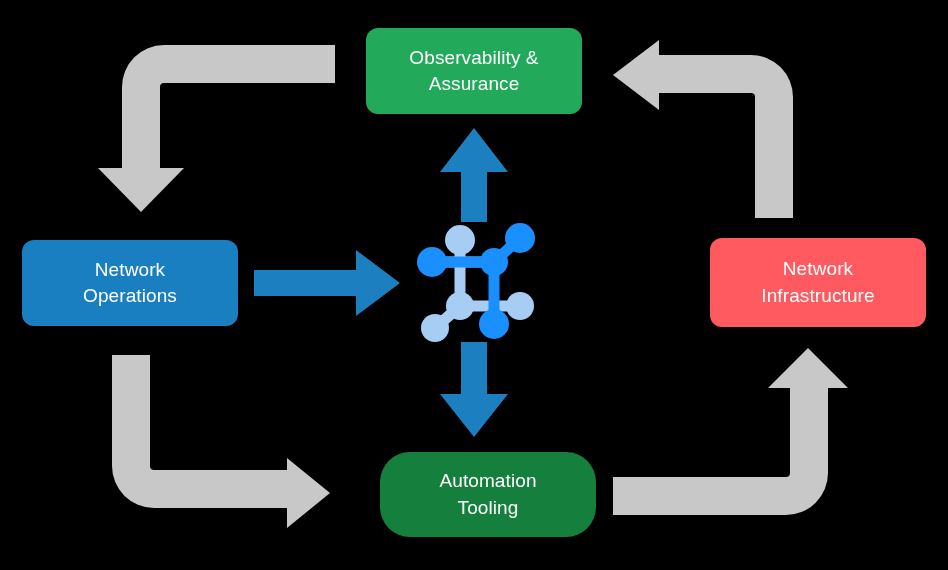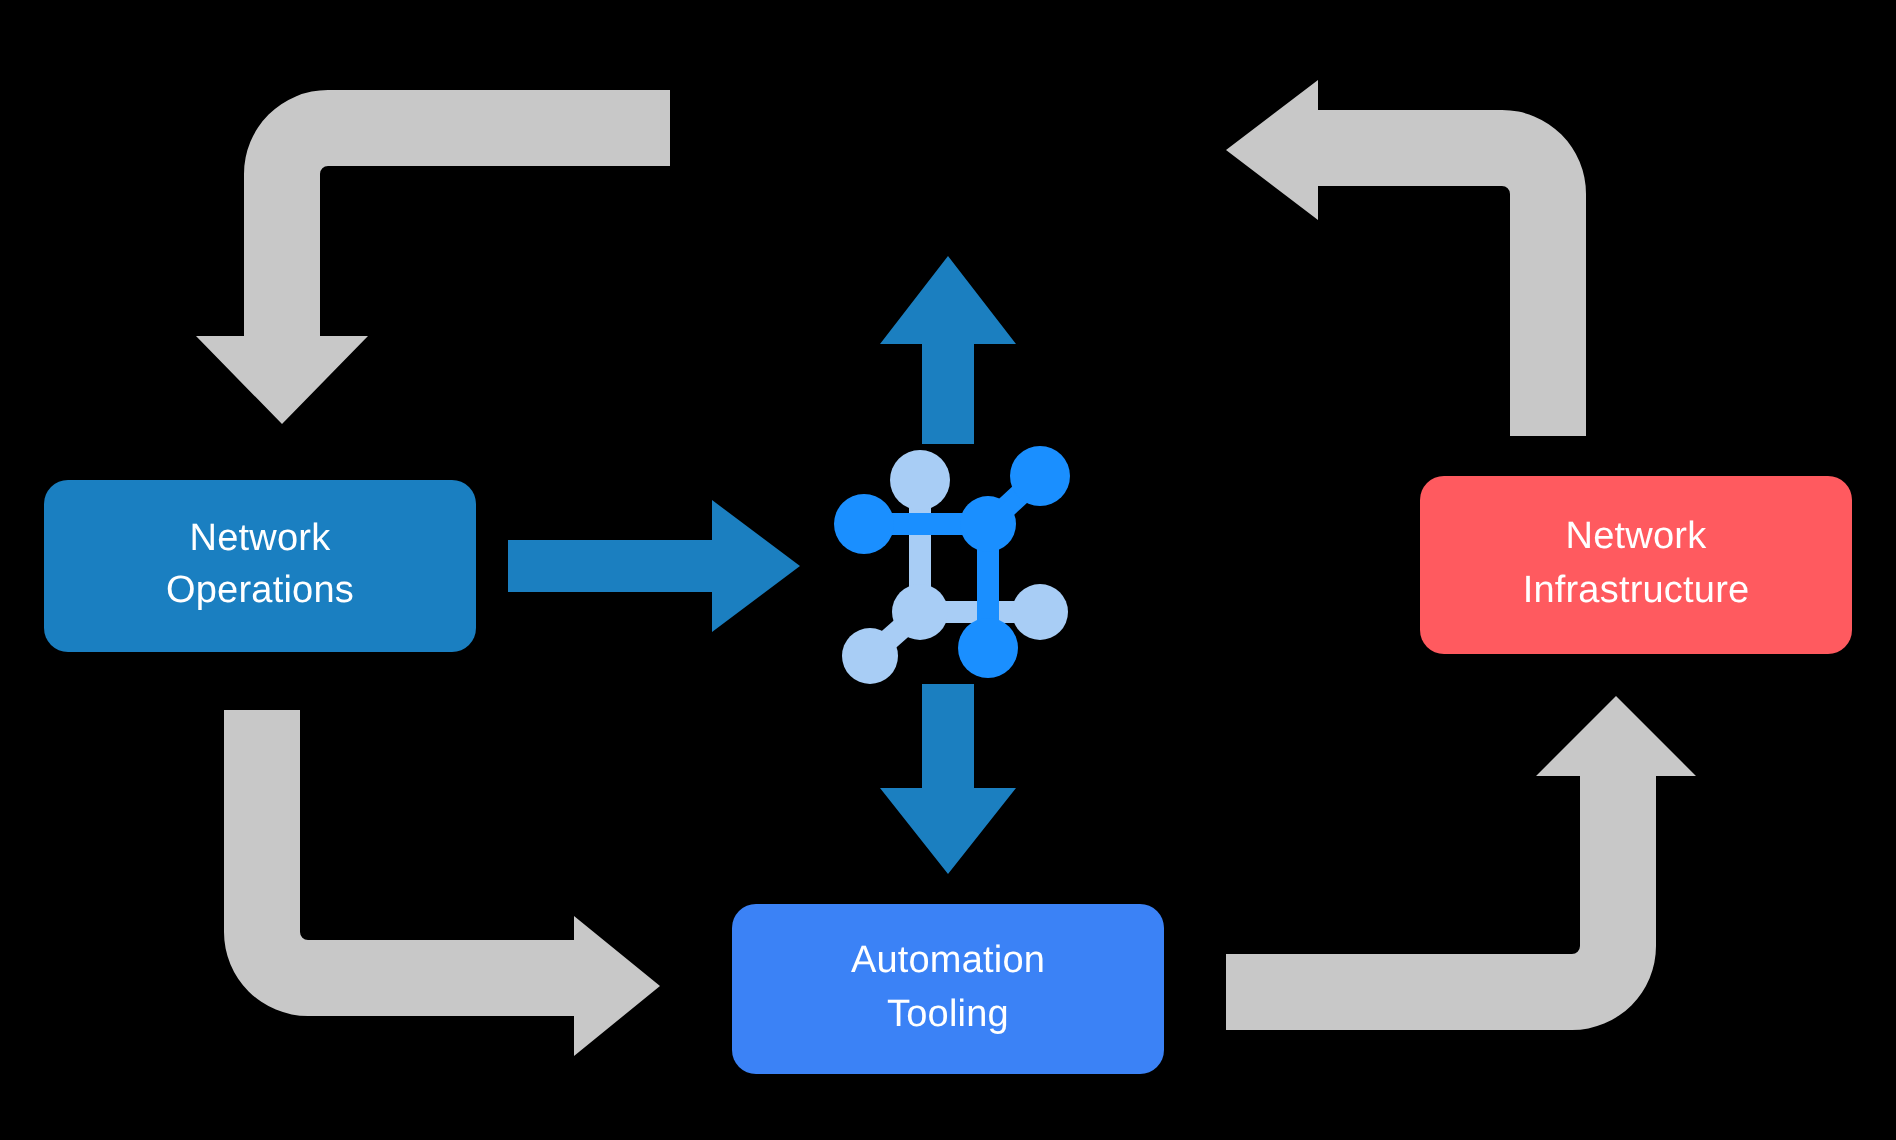--- a/index.html
+++ b/index.html
@@ -49,25 +49,26 @@
     background: #1a7fc1;
   }
   #box-network-infrastructure {
     left: 710px;
     top: 238px;
     width: 216px;
     height: 89px;
     background: #ff5a5f;
   }
   #box-automation-tooling {
-    left: 366px;
+    left: 380px;
     top: 452px;
     width: 216px;
     height: 85px;
-    background: #3b82f6;
+    background: #15803d;
+    border-radius: 30px;
   }
   .svg-layer {
     position: absolute;
     left: 0;
     top: 0;
     width: 948px;
     height: 570px;
     pointer-events: none;
   }
   .center-icon {
@@ -131,20 +132,22 @@
              L 768 388
              L 808 348
              L 848 388
              L 828 388
              L 828 473
              A 42 42 0 0 1 786 515
              L 613 515
              Z"></path>
   </svg>
 
+  <div class="node-box" id="box-observability">Observability &amp;
+Assurance</div>
 
   <div class="node-box" id="box-network-operations">Network
 Operations</div>
 
   <div class="node-box" id="box-network-infrastructure">Network
 Infrastructure</div>
 
   <div class="node-box" id="box-automation-tooling">Automation
 Tooling</div>
 

